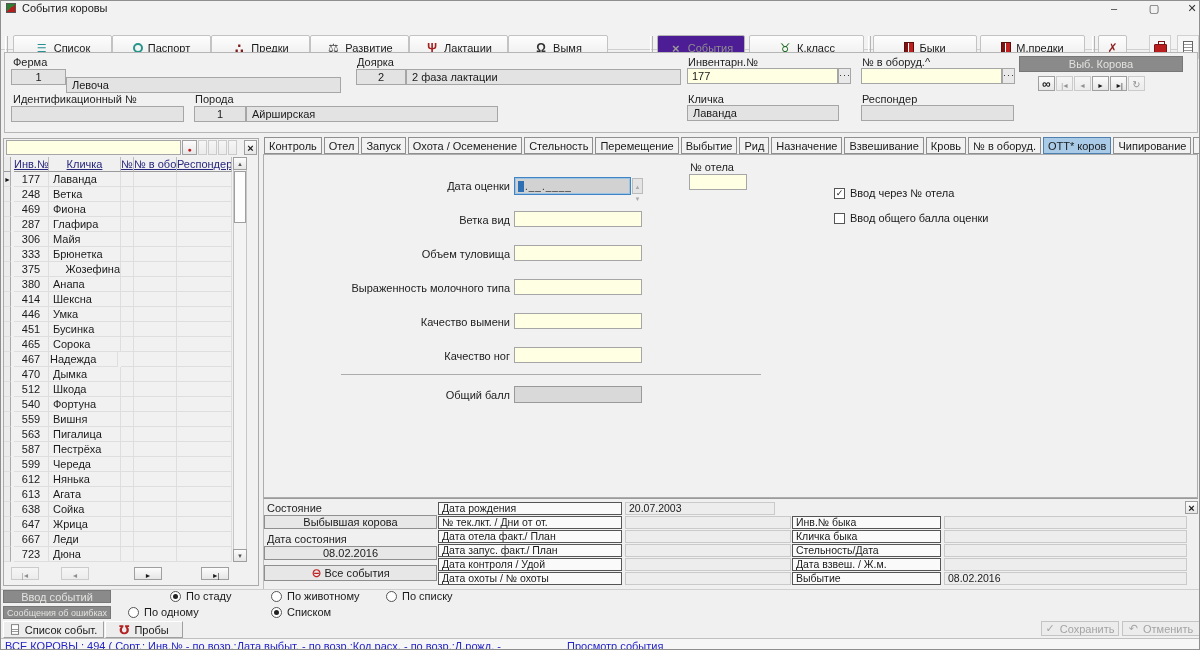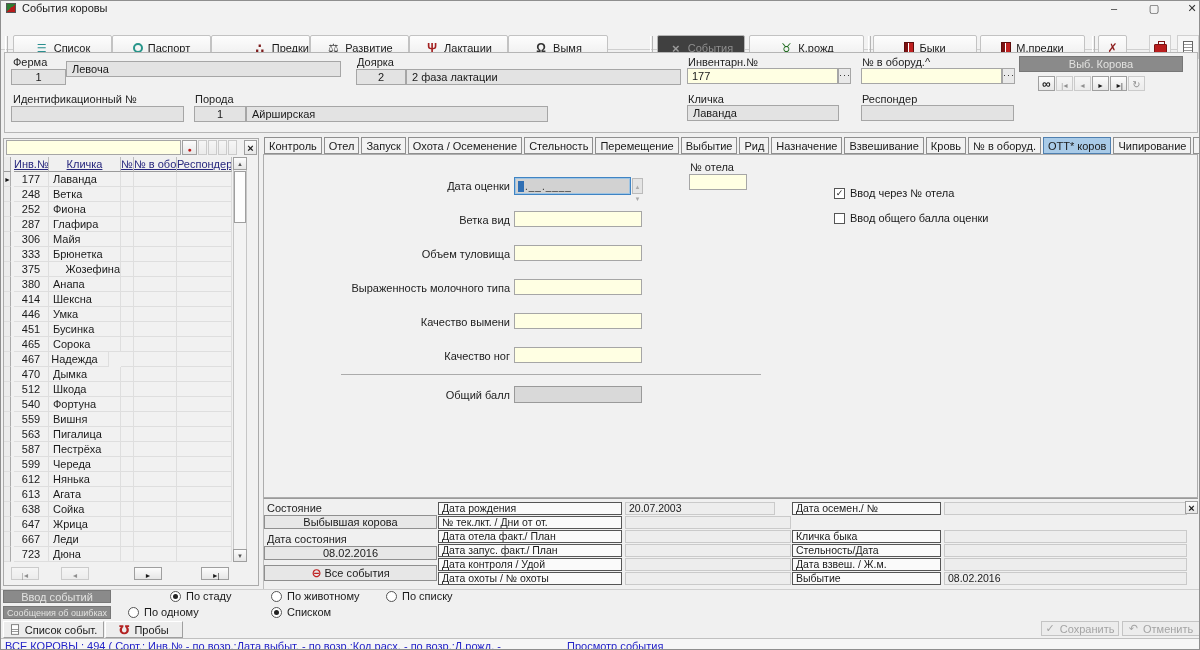--- a/index.html
+++ b/index.html
@@ -12,21 +12,21 @@
   .titlebar{position:absolute;left:0;top:0;width:100%;height:15px;background:#f2f2f2;}
   .appicon{position:absolute;left:5px;top:2px;width:10px;height:10px;
     background:linear-gradient(135deg,#2e7d32 50%,#b71c1c 50%);border:1px solid #555;}
   .wtitle{position:absolute;left:21px;top:1px;font-size:11px;}
   .wbtn{position:absolute;top:0;width:30px;height:15px;text-align:center;line-height:14px;font-size:11px;color:#333;}
   
   .toolbar{position:absolute;left:0;top:15px;width:100%;height:34px;background:#f2f2f2;border-bottom:1px solid #cfcfcf;}
   .grip{position:absolute;top:20px;width:3px;height:24px;border-left:1px solid #fff;border-right:1px solid #b5b5b5;}
   .tbtn{position:absolute;top:19px;height:26px;background:linear-gradient(#fdfdfd,#ececec);
     border:1px solid #c3c3c3;border-radius:2px;display:flex;align-items:center;justify-content:center;gap:5px;font-size:11px;}
-  .tbtn.disabled{background:#404040;border-color:#b5b5b5;color:#8f8f8f;}
+  .tbtn.disabled{background:#4c1d95;border-color:#b5b5b5;color:#8f8f8f;}
   .tool-sq{position:absolute;top:19px;width:22px;height:24px;border:1px solid #d0d0d0;background:#f6f6f6;
     display:flex;align-items:center;justify-content:center;}
   
   .ticon{display:inline-flex;align-items:center;justify-content:center;width:14px;height:14px;}
   .list-icon::before{content:"☰";color:#2a8f8f;font-size:11px;}
   .passport-icon{width:10px;height:10px;border:2px solid #27958a;border-radius:50%;}
   .ancestors-icon::before{content:"∴";color:#7c1a1a;font-weight:700;font-size:13px;}
   .development-icon::before{content:"⚖";color:#444;font-size:12px;}
   .lactation-icon::before{content:"Ψ";color:#a32020;font-weight:700;font-size:12px;}
   .udder-icon::before{content:"Ω";color:#333;font-weight:700;font-size:12px;}
@@ -136,21 +136,21 @@
     <span class="grip" style="left:1091px;"></span>
     <div id="tb-buttons">
         <div class="tbtn" style="left: 12px; width: 99px;">
           <span class="ticon list-icon"></span>
           <span>Список</span>
         </div>
         <div class="tbtn" style="left: 111px; width: 99px;">
           <span class="ticon passport-icon"></span>
           <span>Паспорт</span>
         </div>
-        <div class="tbtn" style="left: 210px; width: 99px; justify-content: flex-end;">
+        <div class="tbtn" style="left: 210px; width: 99px;">
           <span class="ticon ancestors-icon"></span>
           <span>Предки</span>
         </div>
         <div class="tbtn" style="left: 309px; width: 99px;">
           <span class="ticon development-icon"></span>
           <span>Развитие</span>
         </div>
         <div class="tbtn" style="left: 408px; width: 99px;">
           <span class="ticon lactation-icon"></span>
           <span>Лактации</span>
@@ -158,21 +158,21 @@
         <div class="tbtn" style="left: 507px; width: 100px;">
           <span class="ticon udder-icon"></span>
           <span>Вымя</span>
         </div>
         <div class="tbtn disabled" style="left: 656px; width: 88px;">
           <span class="ticon events-icon"></span>
           <span>События</span>
         </div>
         <div class="tbtn" style="left: 748px; width: 115px;">
           <span class="ticon cow-class-icon"></span>
-          <span>К.рожд</span>
+          <span>К.класс</span>
         </div>
         <div class="tbtn" style="left: 872px; width: 104px;">
           <span class="ticon bulls-book-icon"></span>
           <span>Быки</span>
         </div>
         <div class="tbtn" style="left: 979px; width: 105px;">
           <span class="ticon ancestors-book-icon"></span>
           <span>М.предки</span>
         </div>
         <div class="tbtn" style="left: 1097px; width: 29px;">
@@ -183,29 +183,29 @@
       <span class="case-icon"></span>
     </span>
     <span class="tool-sq" style="left:1176px;">
       <span class="doc-icon"></span>
     </span>
   </div>
 
   <div class="hdr-panel"></div>
   <span class="flabel" style="left:12px;top:55px;">Ферма</span>
   <span class="gbox center" style="left:10px;top:68px;width:55px;">1</span>
-  <span class="gbox" style="left:65px;top:60px;width:275px;">Левоча</span>
+  <span class="gbox" style="left:65px;top:76px;width:275px;">Левоча</span>
   <span class="flabel" style="left:356px;top:55px;">Доярка</span>
   <span class="gbox center" style="left:355px;top:68px;width:50px;">2</span>
   <span class="gbox" style="left:405px;top:68px;width:275px;">2 фаза лактации</span>
   <span class="flabel" style="left:12px;top:92px;">Идентификационный №</span>
   <span class="gbox" style="left:10px;top:105px;width:173px;"></span>
   <span class="flabel" style="left:194px;top:92px;">Порода</span>
   <span class="gbox center" style="left:193px;top:105px;width:52px;">1</span>
-  <span class="gbox" style="left:245px;top:105px;width:302px;">Айрширская</span>
+  <span class="gbox" style="left:245px;top:105px;width:252px;">Айрширская</span>
   <span class="flabel" style="left:687px;top:55px;">Инвентарн.№</span>
   <span class="ybox" style="left:686px;top:67px;width:151px;">177</span>
   <span class="dots-btn" style="left:837px;top:67px;">···</span>
   <span class="flabel" style="left:861px;top:55px;">№ в оборуд.^</span>
   <span class="ybox" style="left:860px;top:67px;width:141px;"></span>
   <span class="dots-btn" style="left:1001px;top:67px;">···</span>
   <span class="flabel" style="left:687px;top:92px;">Кличка</span>
   <span class="gbox" style="left:686px;top:104px;width:152px;">Лаванда</span>
   <span class="flabel" style="left:861px;top:92px;">Респондер</span>
   <span class="gbox" style="left:860px;top:104px;width:153px;"></span>
@@ -273,21 +273,21 @@
       <div class="tr" style="top: 186px;">
         <div class="td marker-cell" style="left: 0px; width: 7px;"></div>
         <div class="td" style="left: 10px; width: 35px; text-align: center;">248</div>
         <div class="td" style="left: 45px; width: 72px; text-align: left; padding-left: 4px;">Ветка</div>
         <div class="td" style="left: 117px; width: 13px; text-align: left; padding-left: 4px;"></div>
         <div class="td" style="left: 130px; width: 43px; text-align: left; padding-left: 4px;"></div>
         <div class="td" style="left: 173px; width: 55px; text-align: left; padding-left: 4px;"></div>
       </div>
       <div class="tr" style="top: 201px;">
         <div class="td marker-cell" style="left: 0px; width: 7px;"></div>
-        <div class="td" style="left: 10px; width: 35px; text-align: center;">252</div>
+        <div class="td" style="left: 10px; width: 35px; text-align: center;">469</div>
         <div class="td" style="left: 45px; width: 72px; text-align: left; padding-left: 4px;">Фиона</div>
         <div class="td" style="left: 117px; width: 13px; text-align: left; padding-left: 4px;"></div>
         <div class="td" style="left: 130px; width: 43px; text-align: left; padding-left: 4px;"></div>
         <div class="td" style="left: 173px; width: 55px; text-align: left; padding-left: 4px;"></div>
       </div>
       <div class="tr" style="top: 216px;">
         <div class="td marker-cell" style="left: 0px; width: 7px;"></div>
         <div class="td" style="left: 10px; width: 35px; text-align: center;">287</div>
         <div class="td" style="left: 45px; width: 72px; text-align: left; padding-left: 4px;">Глафира</div>
         <div class="td" style="left: 117px; width: 13px; text-align: left; padding-left: 4px;"></div>
@@ -354,21 +354,21 @@
         <div class="td marker-cell" style="left: 0px; width: 7px;"></div>
         <div class="td" style="left: 10px; width: 35px; text-align: center;">465</div>
         <div class="td" style="left: 45px; width: 72px; text-align: left; padding-left: 4px;">Сорока</div>
         <div class="td" style="left: 117px; width: 13px; text-align: left; padding-left: 4px;"></div>
         <div class="td" style="left: 130px; width: 43px; text-align: left; padding-left: 4px;"></div>
         <div class="td" style="left: 173px; width: 55px; text-align: left; padding-left: 4px;"></div>
       </div>
       <div class="tr" style="top: 351px;">
         <div class="td marker-cell" style="left: 0px; width: 7px;"></div>
         <div class="td" style="left: 10px; width: 35px; text-align: center;">467</div>
-        <div class="td" style="left: 33px; width: 72px; text-align: center; padding-left: 4px;">Надежда</div>
+        <div class="td" style="left: 42px; width: 72px; text-align: left; padding-left: 4px;">Надежда</div>
         <div class="td" style="left: 117px; width: 13px; text-align: left; padding-left: 4px;"></div>
         <div class="td" style="left: 130px; width: 43px; text-align: left; padding-left: 4px;"></div>
         <div class="td" style="left: 173px; width: 55px; text-align: left; padding-left: 4px;"></div>
       </div>
       <div class="tr" style="top: 366px;">
         <div class="td marker-cell" style="left: 0px; width: 7px;"></div>
         <div class="td" style="left: 10px; width: 35px; text-align: center;">470</div>
         <div class="td" style="left: 45px; width: 72px; text-align: left; padding-left: 4px;">Дымка</div>
         <div class="td" style="left: 117px; width: 13px; text-align: left; padding-left: 4px;"></div>
         <div class="td" style="left: 130px; width: 43px; text-align: left; padding-left: 4px;"></div>
@@ -576,22 +576,22 @@
       <div class="ig-row" style="top: 56px;">
         <div class="ig-label" style="width: 184px;">Дата контроля / Удой</div>
         <div class="ig-value" style="left: 187px; width: 166px;"></div>
       </div>
       <div class="ig-row" style="top: 70px;">
         <div class="ig-label" style="width: 184px;">Дата охоты / № охоты</div>
         <div class="ig-value" style="left: 187px; width: 166px;"></div>
       </div>
     </div>
   <div class="ig" id="ig-right" style="left:791px;top:501px;width:395px;height:84px;">
-      <div class="ig-row" style="top: 0px;">
-        <div class="ig-label" style="width: 149px;">Дата осемен./ №</div>
+      <div class="ig-row" style="top: 14px;">
+        <div class="ig-label" style="width: 149px;">Инв.№  быка</div>
         <div class="ig-value" style="left: 152px; width: 243px;"></div>
       </div>
       <div class="ig-row" style="top: 28px;">
         <div class="ig-label" style="width: 149px;">Кличка быка</div>
         <div class="ig-value" style="left: 152px; width: 243px;"></div>
       </div>
       <div class="ig-row" style="top: 56px;">
         <div class="ig-label" style="width: 149px;">Дата взвеш. / Ж.м.</div>
         <div class="ig-value" style="left: 152px; width: 243px;"></div>
       </div>

